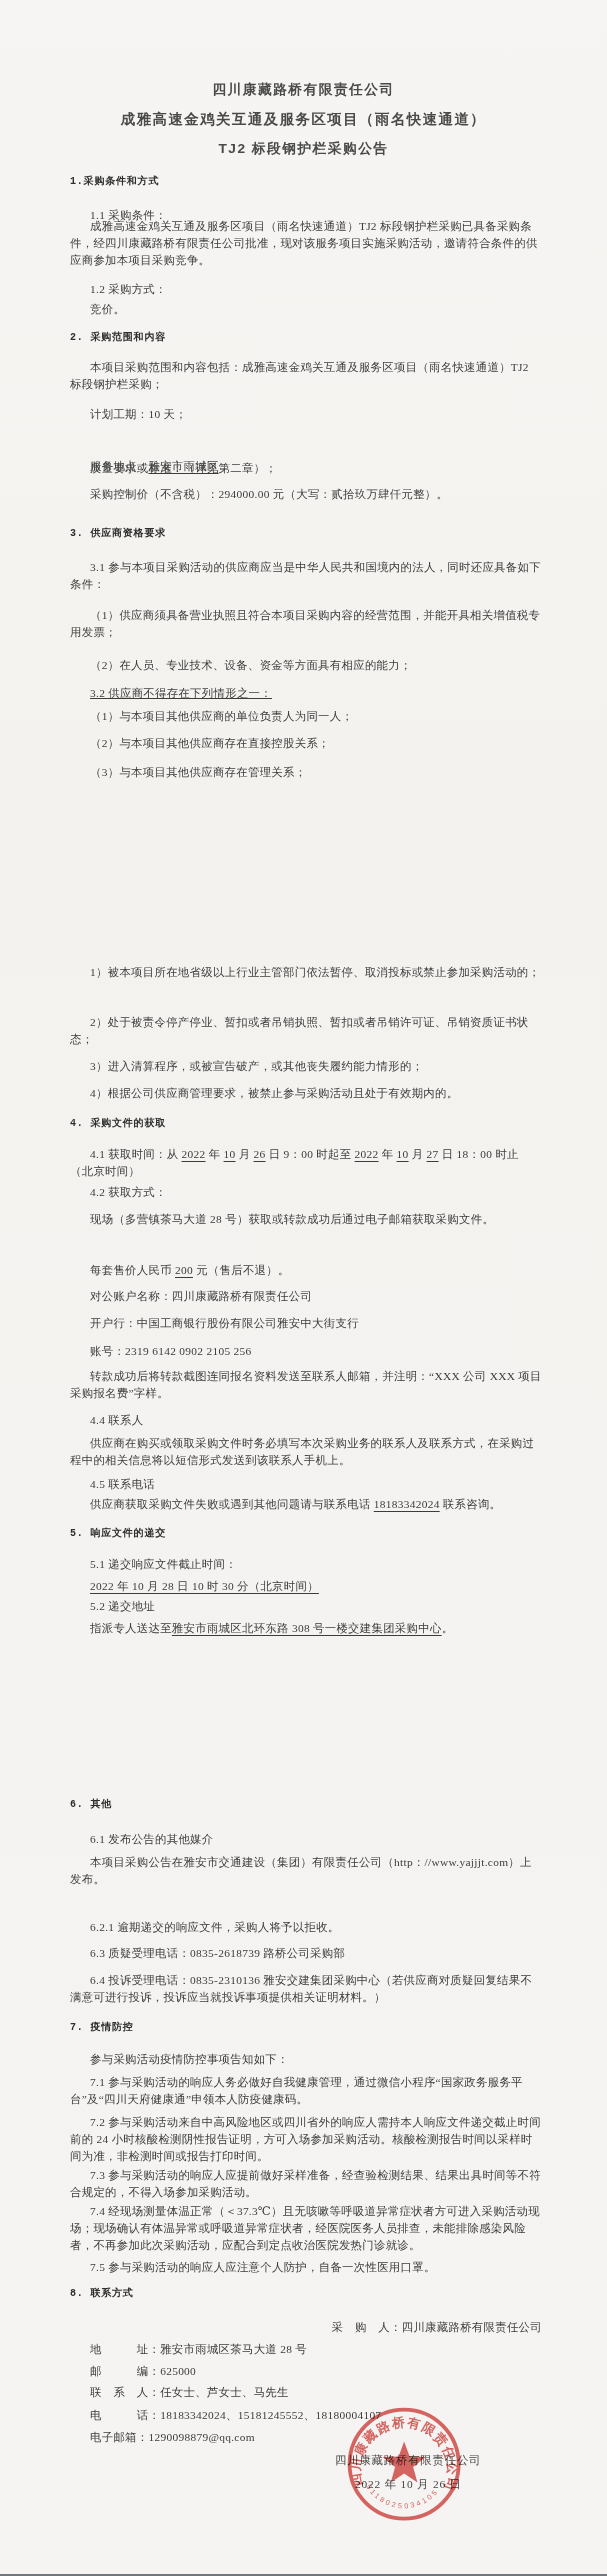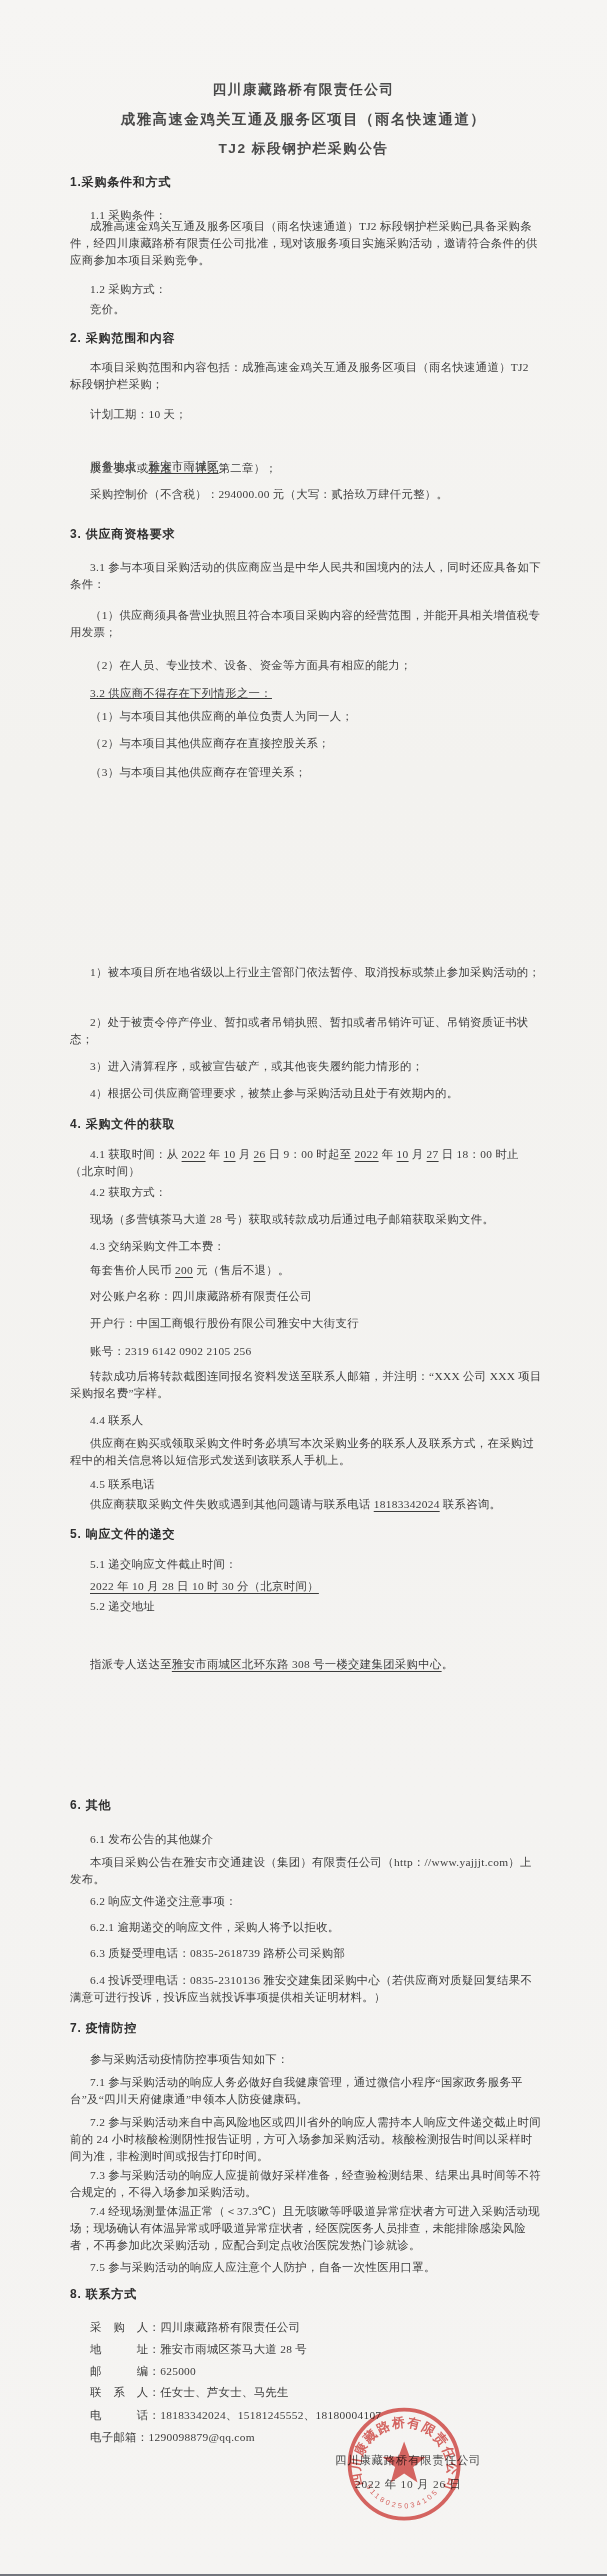--- a/index.html
+++ b/index.html
@@ -9,22 +9,22 @@
     font-family:"Liberation Serif","DejaVu Serif",serif;
   }
   .page{position:absolute;left:0;top:0;width:607px;height:2576px;}
   .blk{
     position:absolute;left:70px;width:472px;
     font-size:11.4px;line-height:17px;color:#3c3c3c;
     text-indent:20px;letter-spacing:0.3px;
     font-family:"Liberation Serif","DejaVu Serif",serif;
   }
   .h{
-    font-family:Liberation Sans, sans-serif;
-    font-weight:700;font-size:12px;line-height:18px;color:#2e2e2e;
+    font-family:Liberation Mono, monospace;
+    font-weight:700;font-size:10px;line-height:18px;color:#2e2e2e;
     text-indent:0;letter-spacing:0.8px;
   }
   .title{
     left:0;width:607px;text-align:center;text-indent:0;
     font-family:"Liberation Sans","DejaVu Sans",sans-serif;
     font-weight:700;color:#4a4a4a;letter-spacing:1.5px;line-height:20px;
   }
   .sig{text-indent:0;width:auto;color:#474747;letter-spacing:0.8px;}
   .u{text-decoration:underline;text-underline-offset:3px;}
   .bottom-edge{position:absolute;left:0;bottom:0;width:607px;height:2.3px;background:#73767d;}
@@ -34,51 +34,49 @@
 <body>
 
 <div class="page" id="page">
     <div class="blk sig" style="top: 2476px; left: 355px;"><span>2022 年 10 月 26 日</span></div>
     <div class="blk sig" style="top: 2452px; left: 335px;"><span>四川康藏路桥有限责任公司</span></div>
     <div class="blk" style="top: 2429px;"><span>电子邮箱：1290098879@qq.com</span></div>
     <div class="blk" style="top: 2407px;"><span>电　　　话：18183342024、15181245552、18180004107</span></div>
     <div class="blk" style="top: 2384px;"><span>联　系　人：任女士、芦女士、马先生</span></div>
     <div class="blk" style="top: 2363px;"><span>邮　　　编：625000</span></div>
     <div class="blk" style="top: 2341px;"><span>地　　　址：雅安市雨城区茶马大道 28 号</span></div>
-    <div class="blk" style="top: 2319px;"><span>采　购　人：四川康藏路桥有限责任公司</span></div>
+    <div class="blk" style="top: 2319px; text-align: right;"><span>采　购　人：四川康藏路桥有限责任公司</span></div>
     <div class="blk h" style="top: 2285px;"><span>8. 联系方式</span></div>
     <div class="blk" style="top: 2259px;"><span>7.5 参与采购活动的响应人应注意个人防护，自备一次性医用口罩。</span></div>
     <div class="blk" style="top: 2203px;"><span>7.4 经现场测量体温正常（＜37.3℃）且无咳嗽等呼吸道异常症状者方可进入采购活动现场；现场确认有体温异常或呼吸道异常症状者，经医院医务人员排查，未能排除感染风险者，不再参加此次采购活动，应配合到定点收治医院发热门诊就诊。</span></div>
     <div class="blk" style="top: 2167px;"><span>7.3 参与采购活动的响应人应提前做好采样准备，经查验检测结果、结果出具时间等不符合规定的，不得入场参加采购活动。</span></div>
     <div class="blk" style="top: 2114px;"><span>7.2 参与采购活动来自中高风险地区或四川省外的响应人需持本人响应文件递交截止时间前的 24 小时核酸检测阴性报告证明，方可入场参加采购活动。核酸检测报告时间以采样时间为准，非检测时间或报告打印时间。</span></div>
     <div class="blk" style="top: 2074px;"><span>7.1 参与采购活动的响应人务必做好自我健康管理，通过微信小程序“国家政务服务平台”及“四川天府健康通”申领本人防疫健康码。</span></div>
     <div class="blk" style="top: 2051px;"><span>参与采购活动疫情防控事项告知如下：</span></div>
     <div class="blk h" style="top: 2019px;"><span>7. 疫情防控</span></div>
     <div class="blk" style="top: 1972px;"><span>6.4 投诉受理电话：0835-2310136 雅安交建集团采购中心（若供应商对质疑回复结果不满意可进行投诉，投诉应当就投诉事项提供相关证明材料。）</span></div>
     <div class="blk" style="top: 1945px;"><span>6.3 质疑受理电话：0835-2618739 路桥公司采购部</span></div>
     <div class="blk" style="top: 1919px;"><span>6.2.1 逾期递交的响应文件，采购人将予以拒收。</span></div>
-    <div class="blk" style="top: 1893px;"><span>6.2 响应文件递交注意事项：</span></div>
     <div class="blk" style="top: 1854px;"><span>本项目采购公告在雅安市交通建设（集团）有限责任公司（http：//www.yajjjt.com）上发布。</span></div>
     <div class="blk" style="top: 1831px;"><span>6.1 发布公告的其他媒介</span></div>
     <div class="blk h" style="top: 1796px;"><span>6. 其他</span></div>
-    <div class="blk" style="top: 1620px; margin-top: 36px;"><span>指派专人送达至</span><span class="u">雅安市雨城区北环东路 308 号一楼交建集团采购中心</span><span>。</span></div>
+    <div class="blk" style="top: 1620px;"><span>指派专人送达至</span><span class="u">雅安市雨城区北环东路 308 号一楼交建集团采购中心</span><span>。</span></div>
     <div class="blk" style="top: 1598px;"><span>5.2 递交地址</span></div>
     <div class="blk" style="top: 1578px;"><span class="u">2022 年 10 月 28 日 10 时 30 分（北京时间）</span></div>
     <div class="blk" style="top: 1556px;"><span>5.1 递交响应文件截止时间：</span></div>
     <div class="blk h" style="top: 1525px;"><span>5. 响应文件的递交</span></div>
     <div class="blk" style="top: 1496px;"><span>供应商获取采购文件失败或遇到其他问题请与联系电话 </span><span class="u">18183342024</span><span> 联系咨询。</span></div>
     <div class="blk" style="top: 1476px;"><span>4.5 联系电话</span></div>
     <div class="blk" style="top: 1435px;"><span>供应商在购买或领取采购文件时务必填写本次采购业务的联系人及联系方式，在采购过程中的相关信息将以短信形式发送到该联系人手机上。</span></div>
     <div class="blk" style="top: 1412px;"><span>4.4 联系人</span></div>
     <div class="blk" style="top: 1368px;"><span>转款成功后将转款截图连同报名资料发送至联系人邮箱，并注明：“XXX 公司 XXX 项目采购报名费”字样。</span></div>
     <div class="blk" style="top: 1343px;"><span>账号：2319 6142 0902 2105 256</span></div>
     <div class="blk" style="top: 1315px;"><span>开户行：中国工商银行股份有限公司雅安中大街支行</span></div>
     <div class="blk" style="top: 1288px;"><span>对公账户名称：四川康藏路桥有限责任公司</span></div>
     <div class="blk" style="top: 1262px;"><span>每套售价人民币 </span><span class="u">200</span><span> 元（售后不退）。</span></div>
-    <div class="blk" style="top: 1238px;"><span>4.3 交纳采购文件工本费：</span></div>
     <div class="blk" style="top: 1211px;"><span>现场（多营镇茶马大道 28 号）获取或转款成功后通过电子邮箱获取采购文件。</span></div>
     <div class="blk" style="top: 1184px;"><span>4.2 获取方式：</span></div>
     <div class="blk" style="top: 1146px;"><span>4.1 获取时间：从 </span><span class="u">2022</span><span> 年 </span><span class="u">10</span><span> 月 </span><span class="u">26</span><span> 日 9：00 时起至 </span><span class="u">2022</span><span> 年 </span><span class="u">10</span><span> 月 </span><span class="u">27</span><span> 日 18：00 时止（北京时间）</span></div>
     <div class="blk h" style="top: 1115px;"><span>4. 采购文件的获取</span></div>
     <div class="blk" style="top: 1085px;"><span>4）根据公司供应商管理要求，被禁止参与采购活动且处于有效期内的。</span></div>
     <div class="blk" style="top: 1058px;"><span>3）进入清算程序，或被宣告破产，或其他丧失履约能力情形的；</span></div>
     <div class="blk" style="top: 1014px;"><span>2）处于被责令停产停业、暂扣或者吊销执照、暂扣或者吊销许可证、吊销资质证书状态；</span></div>
     <div class="blk" style="top: 964px;"><span>1）被本项目所在地省级以上行业主管部门依法暂停、取消投标或禁止参加采购活动的；</span></div>
     <div class="blk" style="top: 764px;"><span>（3）与本项目其他供应商存在管理关系；</span></div>
     <div class="blk" style="top: 735px;"><span>（2）与本项目其他供应商存在直接控股关系；</span></div>

